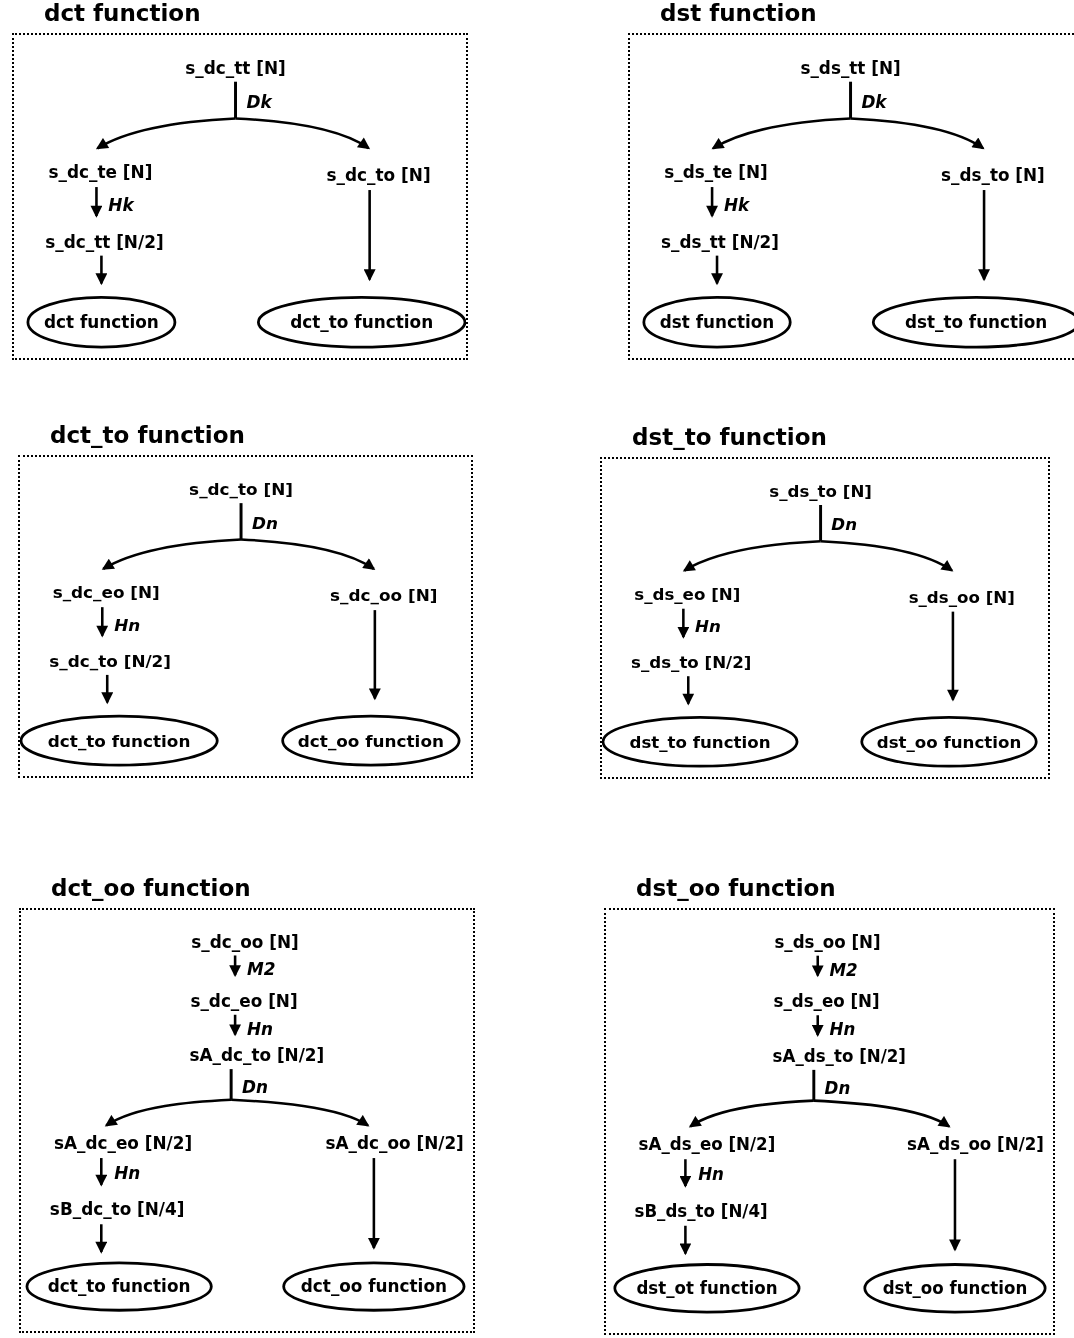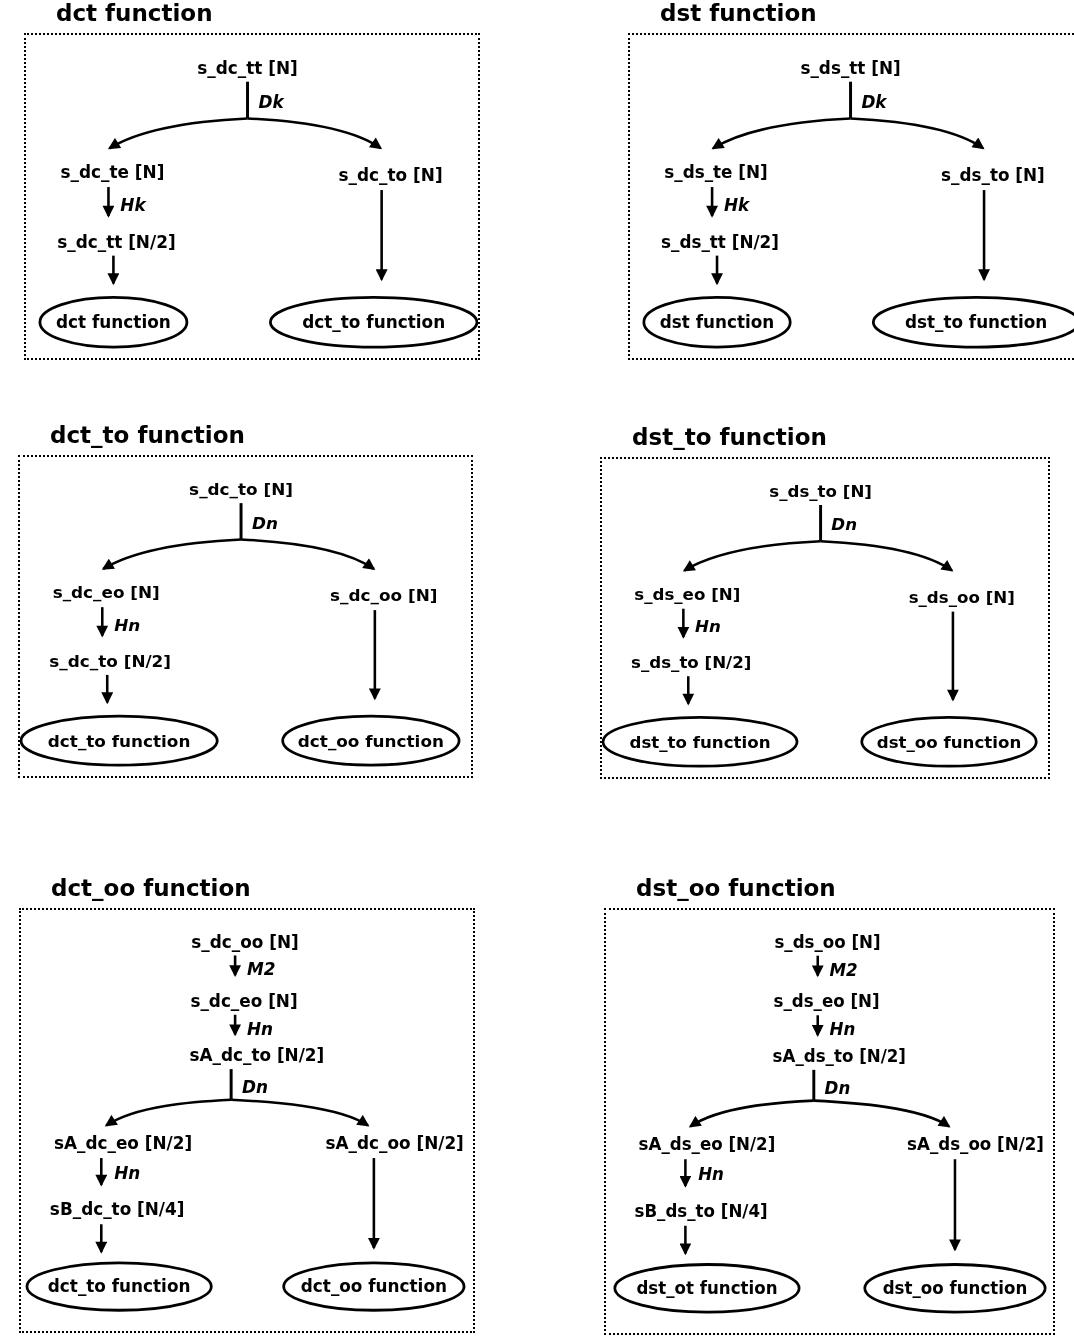--- a/index.html
+++ b/index.html
@@ -19,21 +19,21 @@
     font-weight:bold;font-size:17px;fill:#000;
   }
   svg text.edge{font-style:italic;}
   svg .ln{stroke:#000;stroke-width:2.6;fill:none;}
   svg .stem{stroke:#000;stroke-width:3;fill:none;}
   svg ellipse{stroke:#000;stroke-width:2.8;fill:none;}
 </style>
 </head>
 <body>
 
-<div class="panel" style="left:24px;top:33px;width:456px;height:327px;">
+<div class="panel" style="left:12px;top:33px;width:456px;height:327px;">
   <div class="panel-title">dct function</div>
   <div class="panel-box">
     <svg viewBox="0 0 455 325" preserveAspectRatio="none">
       <defs>
         <marker id="ah0" markerUnits="userSpaceOnUse" markerWidth="14" markerHeight="12" refX="8.5" refY="5" orient="auto" viewBox="0 0 10 10">
             <path d="M0,0 L10,5 L0,10 z" fill="#000"></path>
           </marker>
       </defs>
       <text x="223" y="39" text-anchor="middle">s_dc_tt [N]</text>
       <line class="stem" x1="223" y1="47" x2="223" y2="84"></line>

